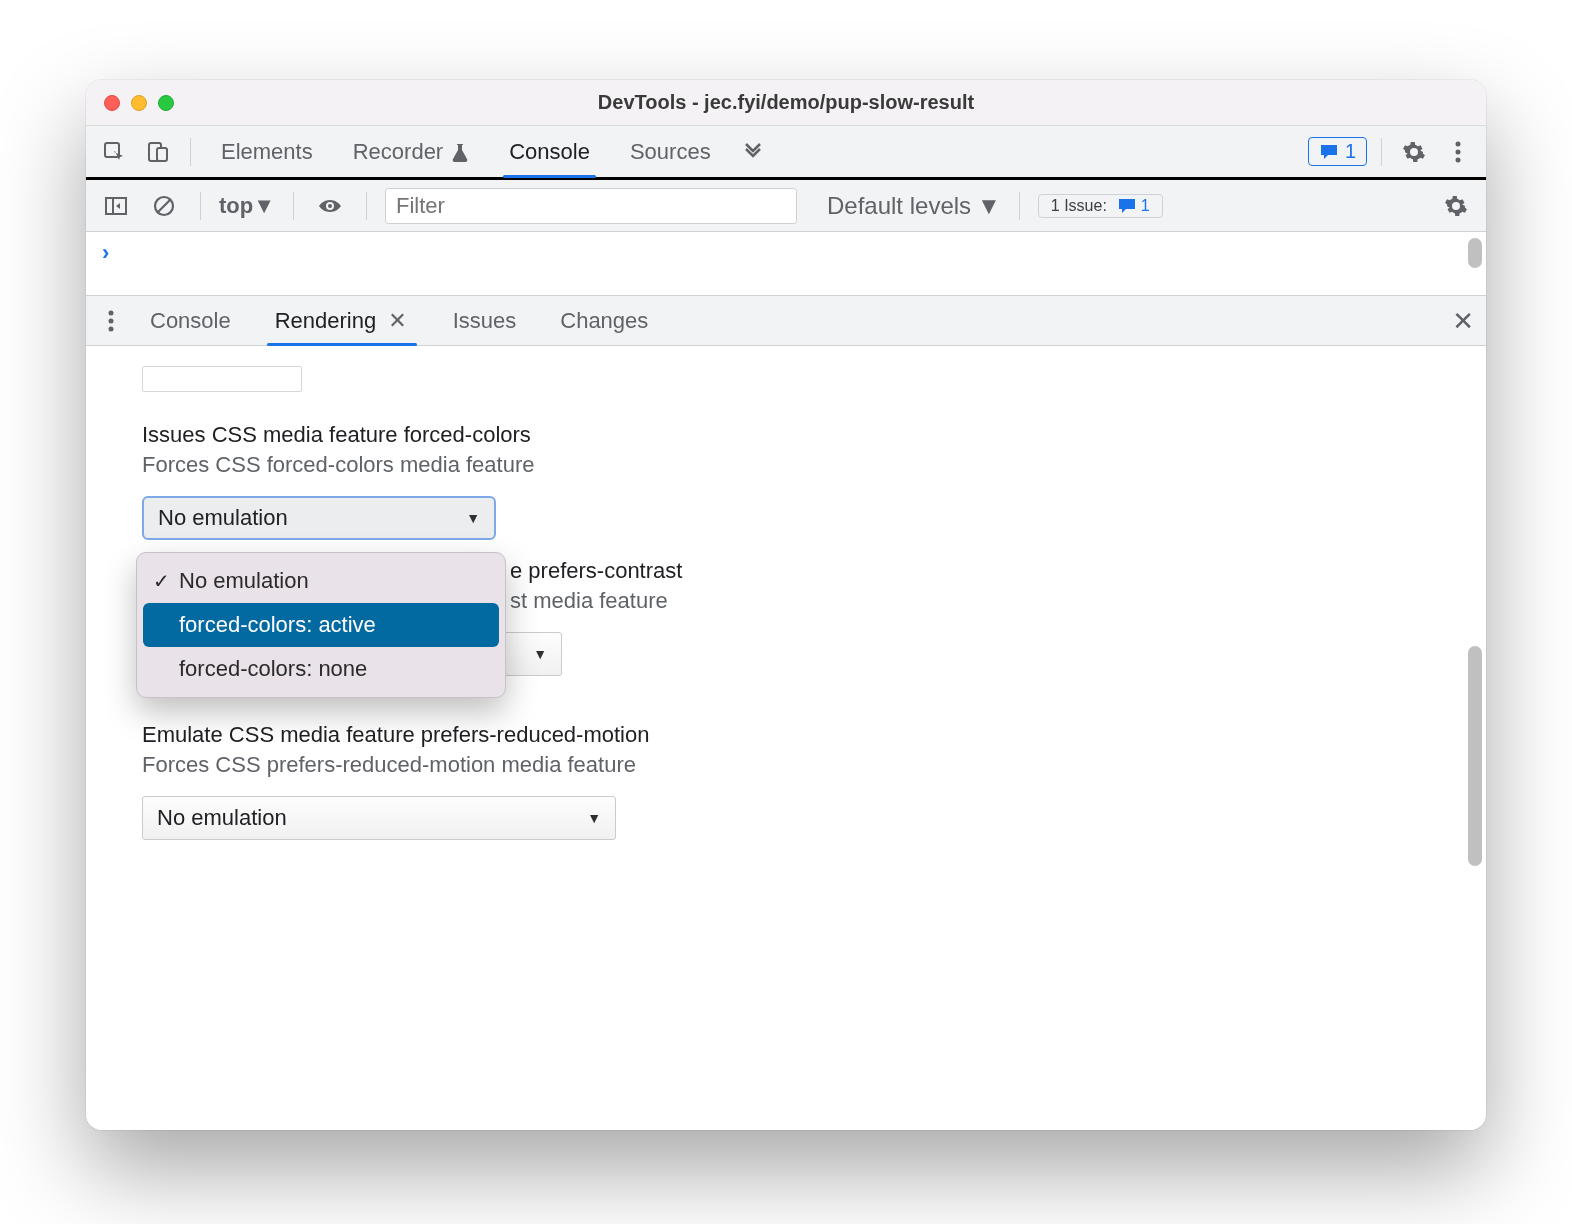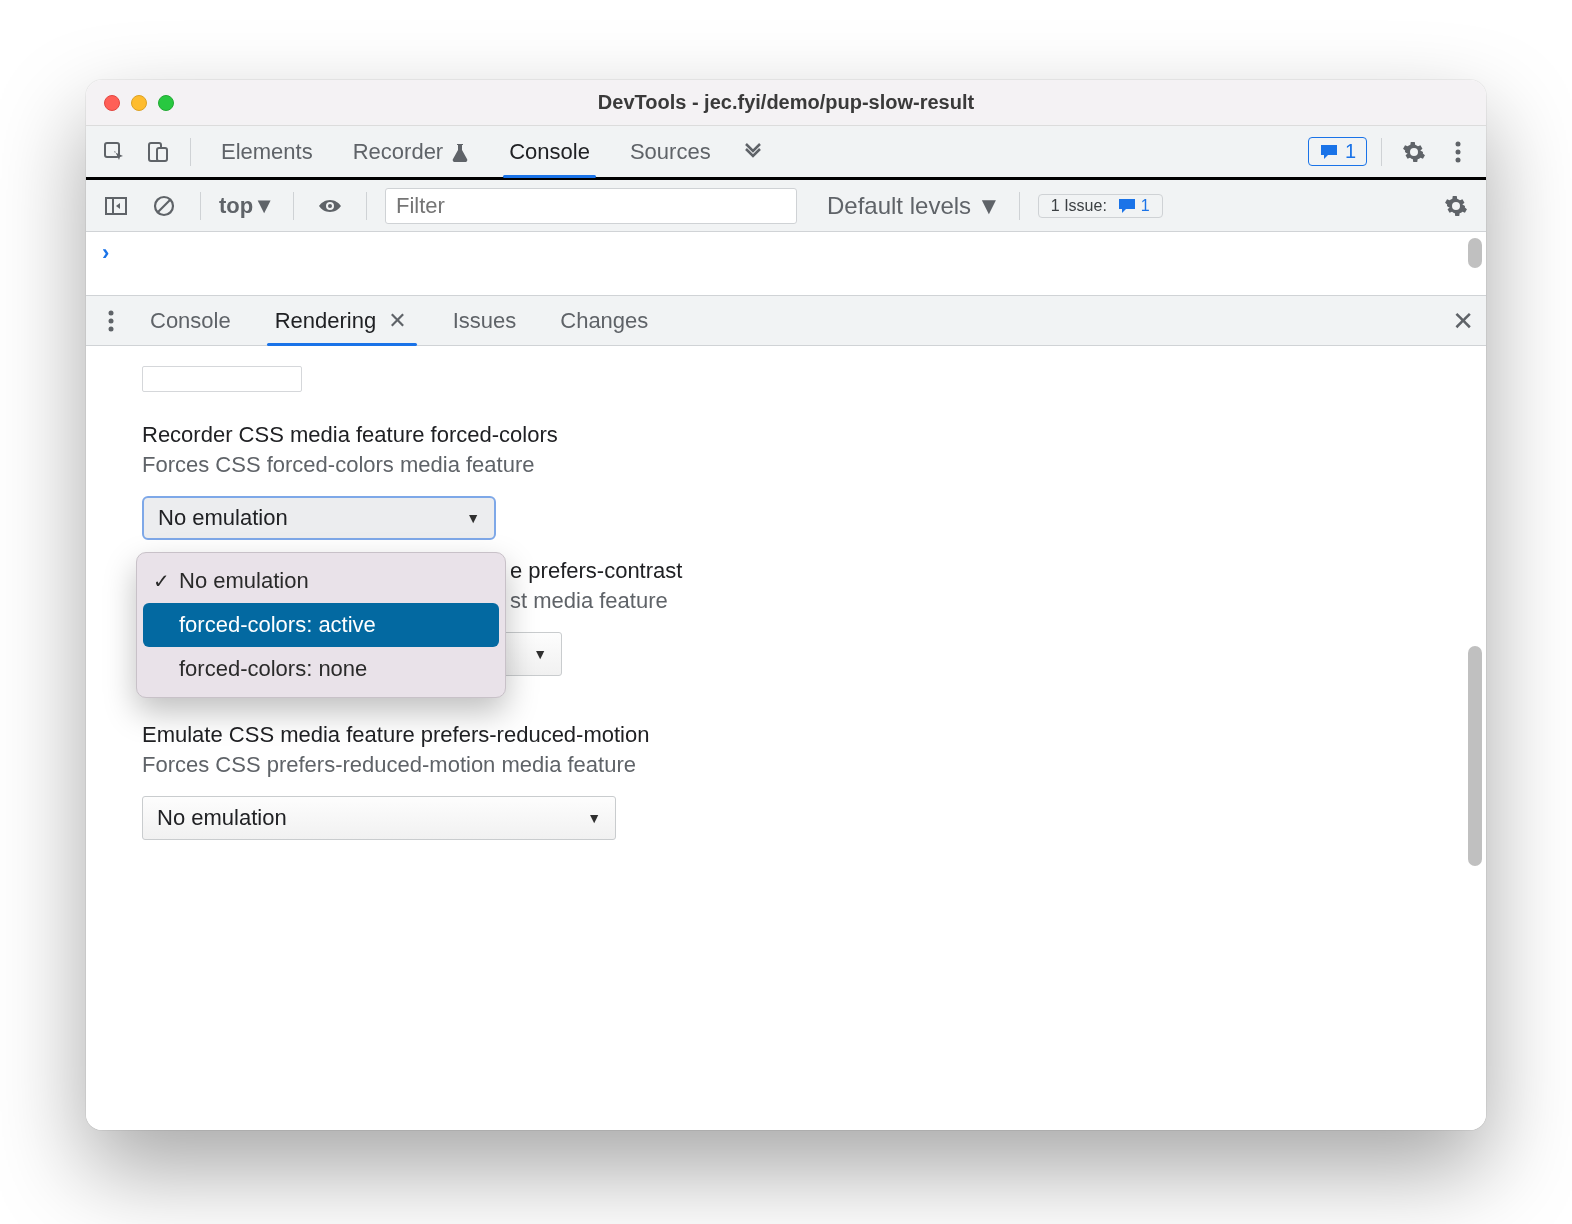--- a/index.html
+++ b/index.html
@@ -402,21 +402,21 @@
         <span>Changes</span>
       </div>
       <div class="drawer-close">✕</div>
     </div>
 
     <div class="panel">
 
       <div class="ghost-select"></div>
 
       <div class="setting">
-        <div class="title-row">Recorder CSS media feature forced-colors</div>
+        <div class="title-row">Issues CSS media feature forced-colors</div>
         <div class="desc-row">Forces CSS forced-colors media feature</div>
         <div class="faux-select focused" style="position:relative;">
           <span>No emulation</span>
           <span class="caret">▼</span>
         </div>
       </div>
 
       <div class="setting" style="margin-top:-6px;">
         <div class="title-row" style="padding-left:368px;">
           <span>e prefers-contrast</span>

